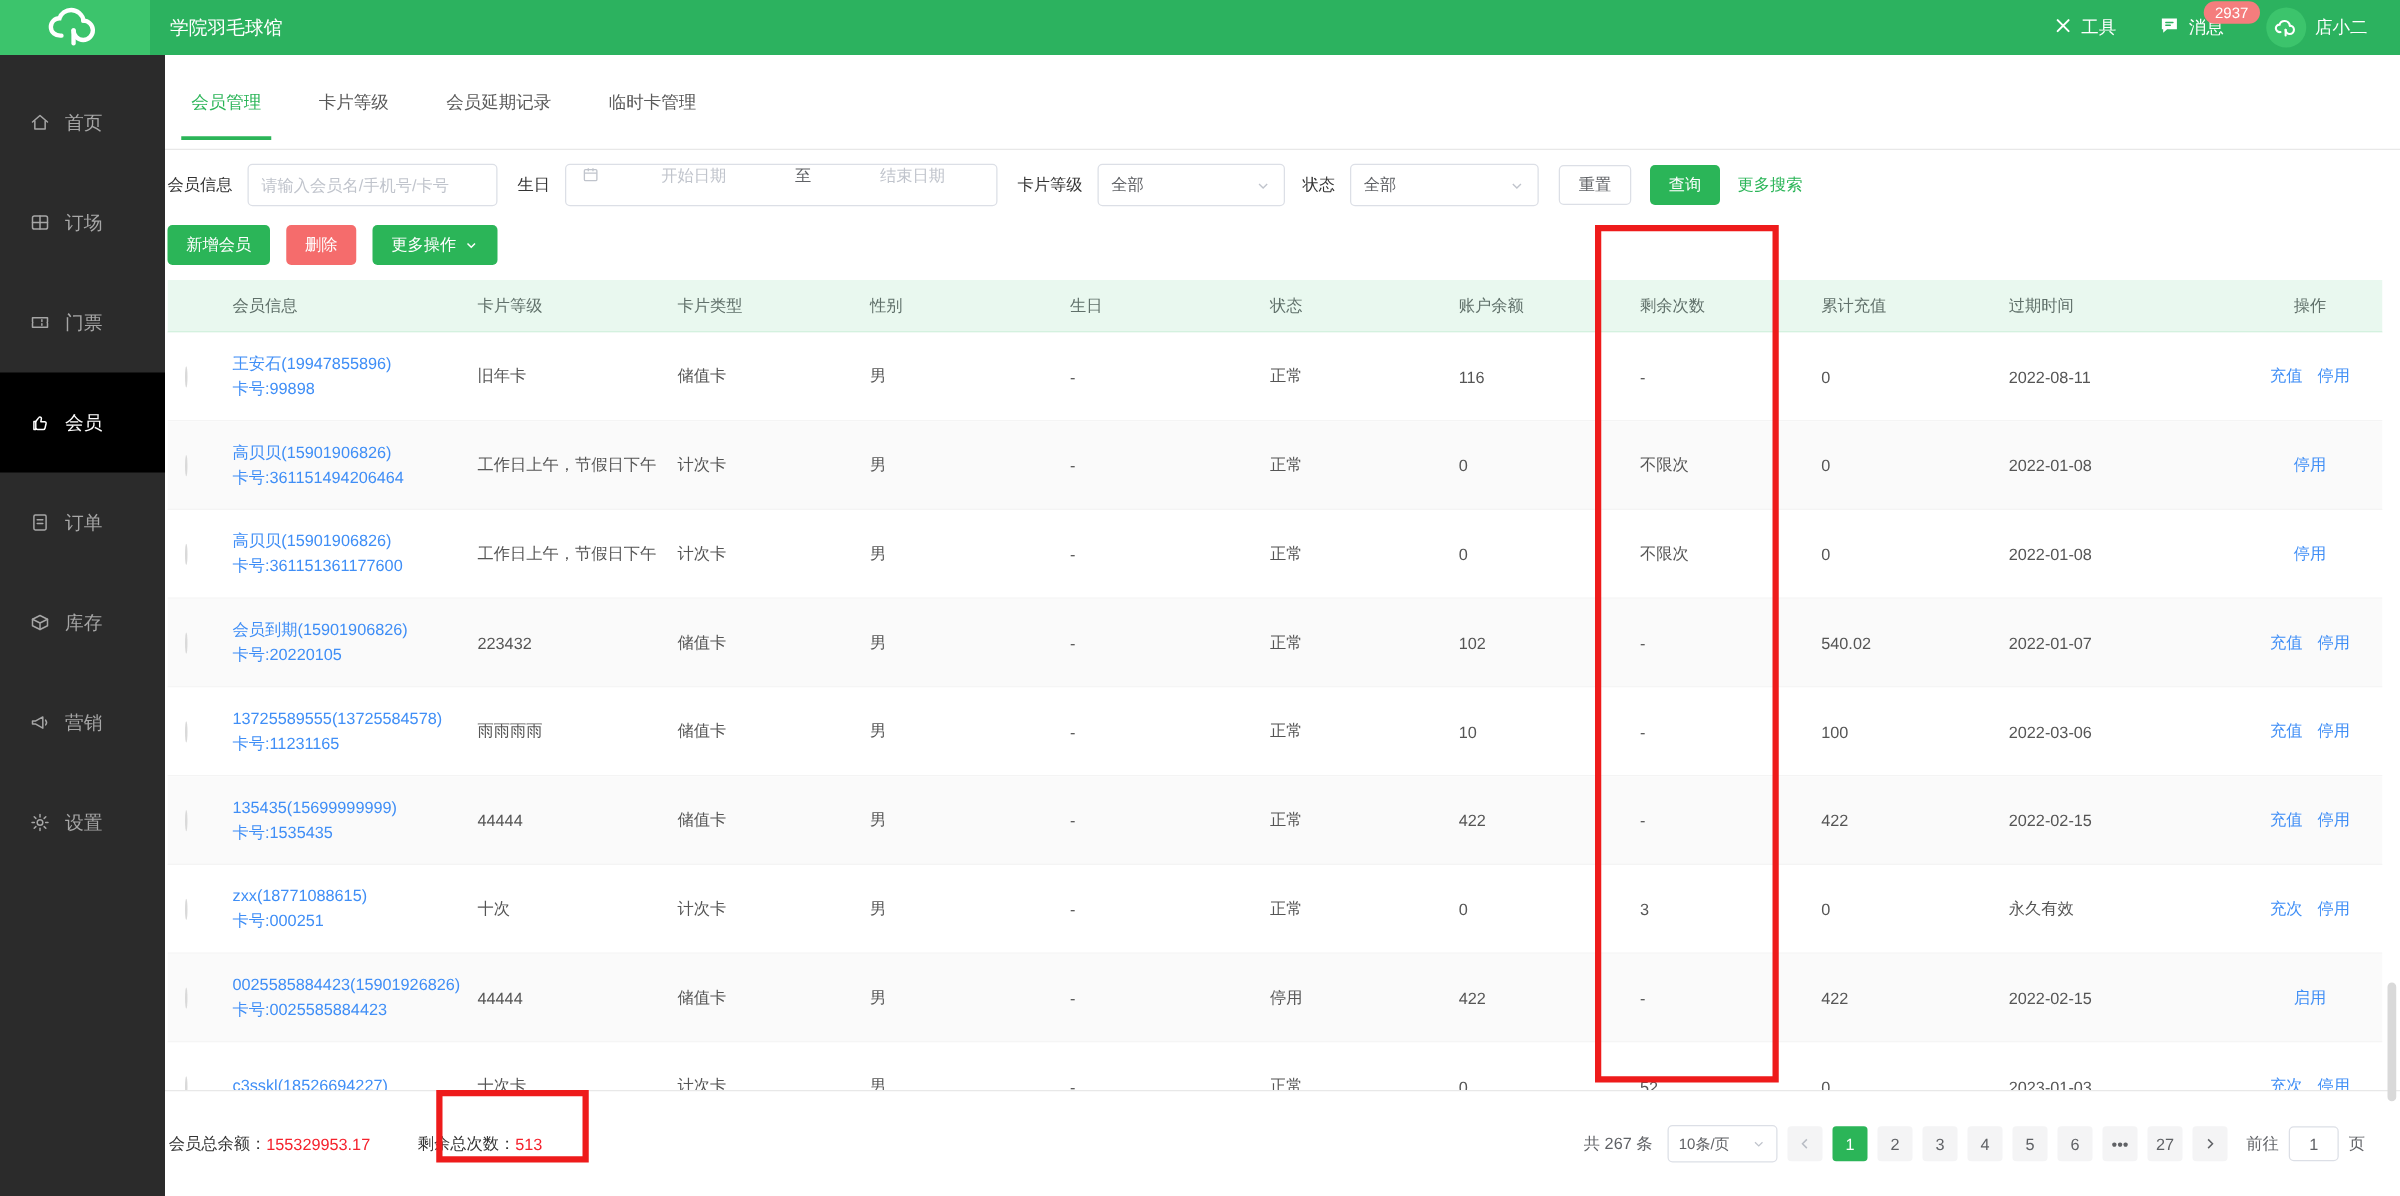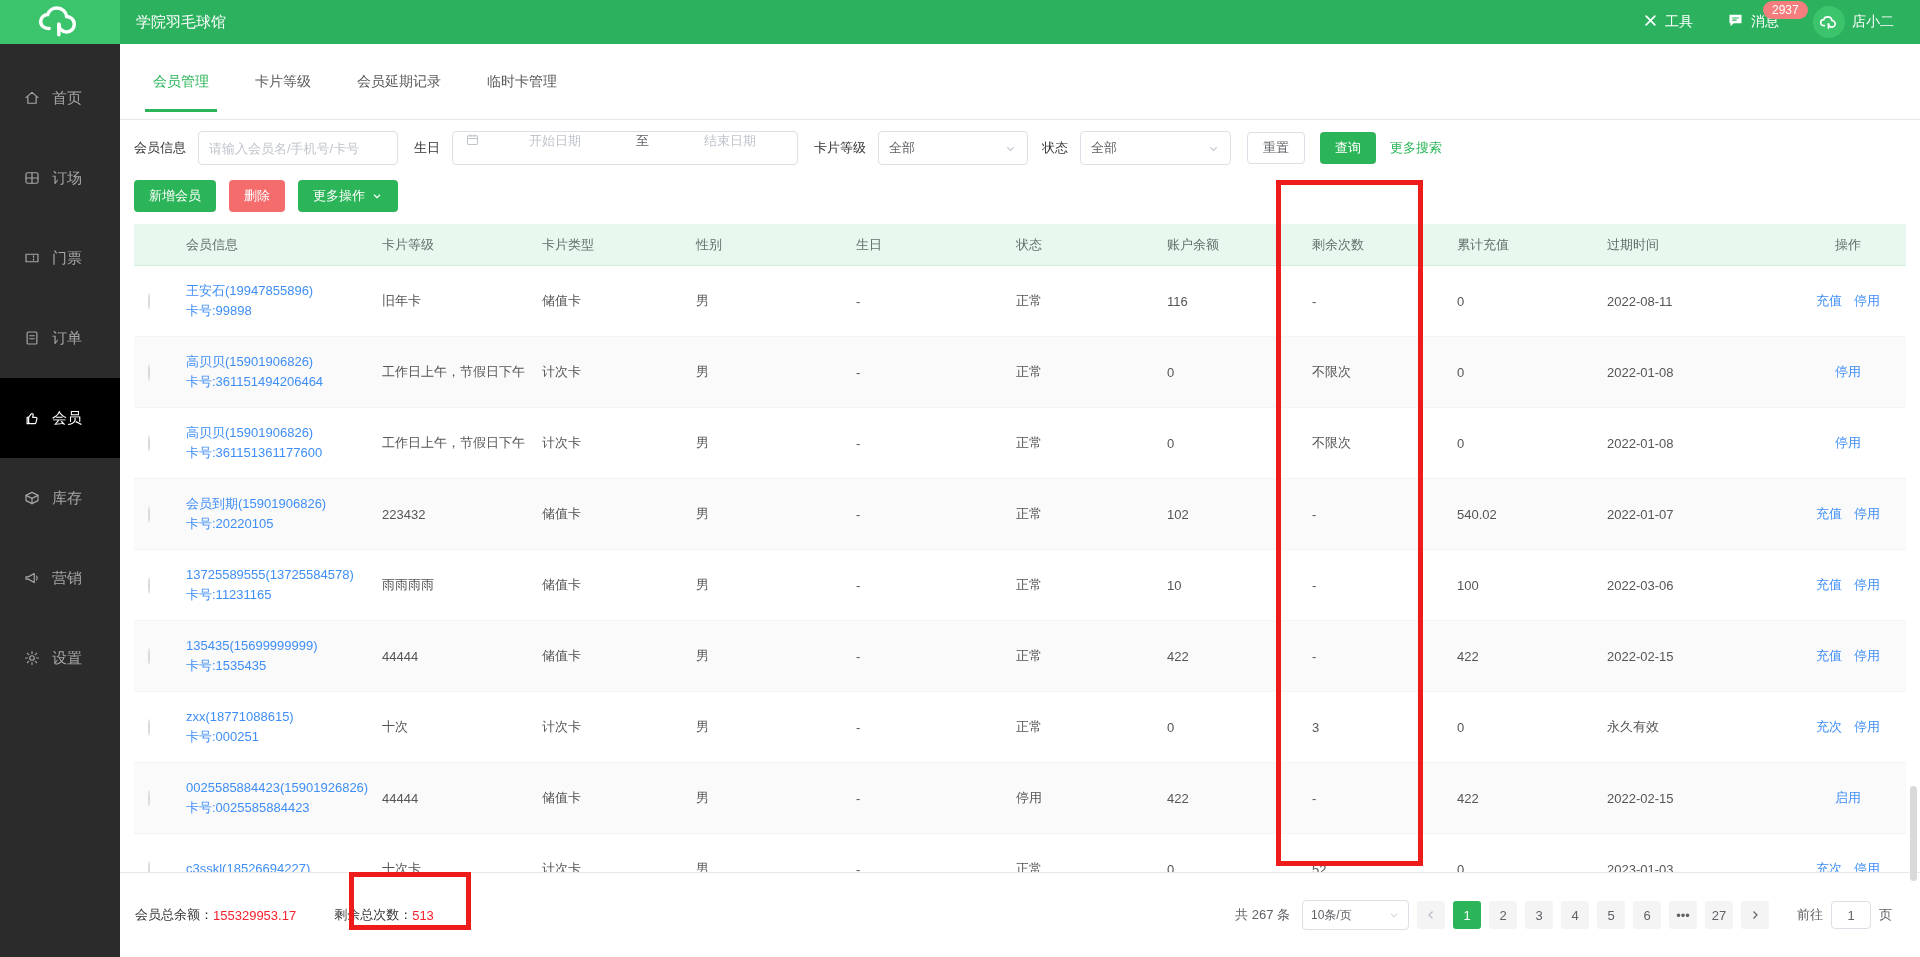--- a/index.html
+++ b/index.html
@@ -11,21 +11,21 @@
     display:flex; align-items:center; z-index:20; }
   .logo-box { width:120px; height:44px; background:#3cc46c; display:flex; align-items:center; justify-content:center; }
   .top-title { color:#fff; font-size:15px; margin-left:16px; font-weight:500; }
   .top-right { margin-left:auto; display:flex; align-items:center; gap:34px; padding-right:26px; color:#fff; font-size:14px; }
   .top-item { display:flex; align-items:center; gap:7px; cursor:pointer; position:relative; }
   .badge { position:absolute; top:-11px; left:36px; background:#f47d7d; color:#fff; font-size:12px;
     padding:1px 9px; border-radius:10px; line-height:16px; }
   .avatar { width:32px; height:32px; border-radius:50%; background:#3cc46c; display:flex; align-items:center; justify-content:center; }
 
   
-  .sidebar { position:absolute; left:0; top:44px; width:120px; height:913px; background:#2b2b2b; z-index:15; padding-top:14px; }
+  .sidebar { position:absolute; left:0; top:44px; width:132px; height:913px; background:#2b2b2b; z-index:15; padding-top:14px; }
   .side-item { height:80px; display:flex; align-items:center; gap:11px; padding-left:23px; color:#a6a6a6; font-size:15px; cursor:pointer; }
   .side-item.active { background:#000; color:#fff; }
   .side-icon svg { width:18px; height:18px; display:block; }
 
   
   .content { position:absolute; left:120px; top:44px; width:1800px; height:913px; background:#fff; }
   .tabbar { height:76px; border-bottom:1px solid #e8e8e8; display:flex; align-items:center; padding-left:33px; gap:46px; }
   .tab { font-size:14px; color:#595959; height:58px; display:flex; align-items:center; position:relative; cursor:pointer; }
   .tab.active { color:#2bb558; }
   .tab.active::after { content:''; position:absolute; left:-8px; right:-8px; bottom:-1px; height:3px; background:#2bb558; }
@@ -70,26 +70,26 @@
   .op-link { margin:0 6px; cursor:pointer; white-space:nowrap; }
 
   
   .footerbar { position:absolute; left:120px; right:0; bottom:0; height:85px; background:#fff; border-top:1px solid #e8e8e8;
     display:flex; align-items:center; padding:0 28px 0 15px; z-index:10; font-size:13px; color:#333; }
   .total-pair { display:flex; align-items:center; white-space:nowrap; }
   .total-val { color:#f5222d; }
   .pair2 { margin-left:38px; }
   .pager { margin-left:auto; display:flex; align-items:center; gap:8px; color:#606266; }
   .pg-total { margin-right:4px; }
-  .pg-size { width:107px; height:30px; border:1px solid #dcdfe6; border-radius:4px; display:flex; align-items:center;
+  .pg-size { width:88px; height:30px; border:1px solid #dcdfe6; border-radius:4px; display:flex; align-items:center;
     justify-content:space-between; padding:0 8px; font-size:12px; cursor:pointer; }
   .pg-btn { min-width:28px; height:28px; border-radius:3px; background:#f4f4f5; display:flex; align-items:center;
     justify-content:center; font-size:13px; cursor:pointer; padding:0 4px; }
   .pg-btn.active { background:#2bb558; color:#fff; }
-  .pg-goto { display:flex; align-items:center; gap:8px; margin-left:20px; white-space:nowrap; }
+  .pg-goto { display:flex; align-items:center; gap:8px; margin-left:7px; white-space:nowrap; }
   .goto-input { width:40px; height:28px; text-align:center; padding:0 4px; }
 
   
   .anno { position:absolute; border:5px solid #ee1b1b; z-index:40; pointer-events:none; }
   .anno-col { left:1276px; top:180px; width:147px; height:686px; }
   .anno-total { left:349px; top:872px; width:122px; height:58px; }
 
   .v-thumb { position:absolute; right:3px; top:786px; width:7px; height:95px; background:#d9d9d9; border-radius:4px; z-index:30; }
 </style>
 </head>
@@ -159,37 +159,37 @@
     </div>
     <div class="side-item">
       <span class="side-icon">
         <svg fill="none" stroke="currentColor" stroke-width="1.6" stroke-linecap="round" stroke-linejoin="round" viewBox="0 0 24 24">
           <path d="M4 7h16v4a2 2 0 0 0 0 2v4H4v-4a2 2 0 0 0 0-2z"></path>
           <path d="M14 9v6" stroke-dasharray="2 2.4"></path>
         </svg>
       </span>
       <span>门票</span>
     </div>
+    <div class="side-item active">
+      <span class="side-icon">
+        <svg fill="none" stroke="currentColor" stroke-width="1.6" stroke-linecap="round" stroke-linejoin="round" viewBox="0 0 24 24">
+          <path d="M5.5 11h2v8.5h-2z"></path>
+          <path d="M7.5 18.5c.5.6 1.2 1 2 1h6c.9 0 1.6-.6 1.8-1.4l1.2-5c.3-1-.5-2-1.6-2h-4l.6-3.2c.2-1-.6-1.9-1.6-1.9-.4 0-.8.2-1 .5L7.5 11"></path>
+        </svg>
+      </span>
+      <span>会员</span>
+    </div>
     <div class="side-item">
       <span class="side-icon">
         <svg fill="none" stroke="currentColor" stroke-width="1.6" stroke-linecap="round" stroke-linejoin="round" viewBox="0 0 24 24">
           <rect x="5.5" y="4" width="13" height="16" rx="1.5"></rect>
           <path d="M9 9h6M9 13h6"></path>
         </svg>
       </span>
       <span>订单</span>
-    </div>
-    <div class="side-item active">
-      <span class="side-icon">
-        <svg fill="none" stroke="currentColor" stroke-width="1.6" stroke-linecap="round" stroke-linejoin="round" viewBox="0 0 24 24">
-          <path d="M5.5 11h2v8.5h-2z"></path>
-          <path d="M7.5 18.5c.5.6 1.2 1 2 1h6c.9 0 1.6-.6 1.8-1.4l1.2-5c.3-1-.5-2-1.6-2h-4l.6-3.2c.2-1-.6-1.9-1.6-1.9-.4 0-.8.2-1 .5L7.5 11"></path>
-        </svg>
-      </span>
-      <span>会员</span>
     </div>
     <div class="side-item">
       <span class="side-icon">
         <svg fill="none" stroke="currentColor" stroke-width="1.6" stroke-linecap="round" stroke-linejoin="round" viewBox="0 0 24 24">
           <path d="M4 8.5 12 4.5l8 4v7l-8 4-8-4z"></path>
           <path d="M4 8.5l8 4 8-4M12 12.5v7"></path>
         </svg>
       </span>
       <span>库存</span>
     </div>

